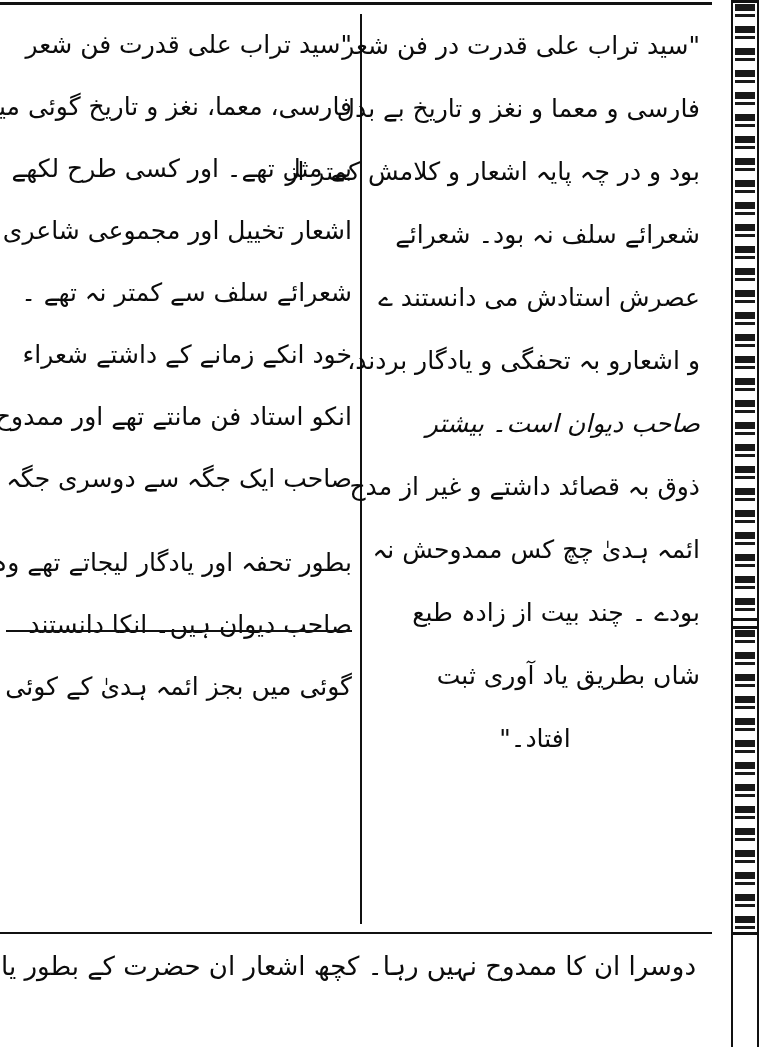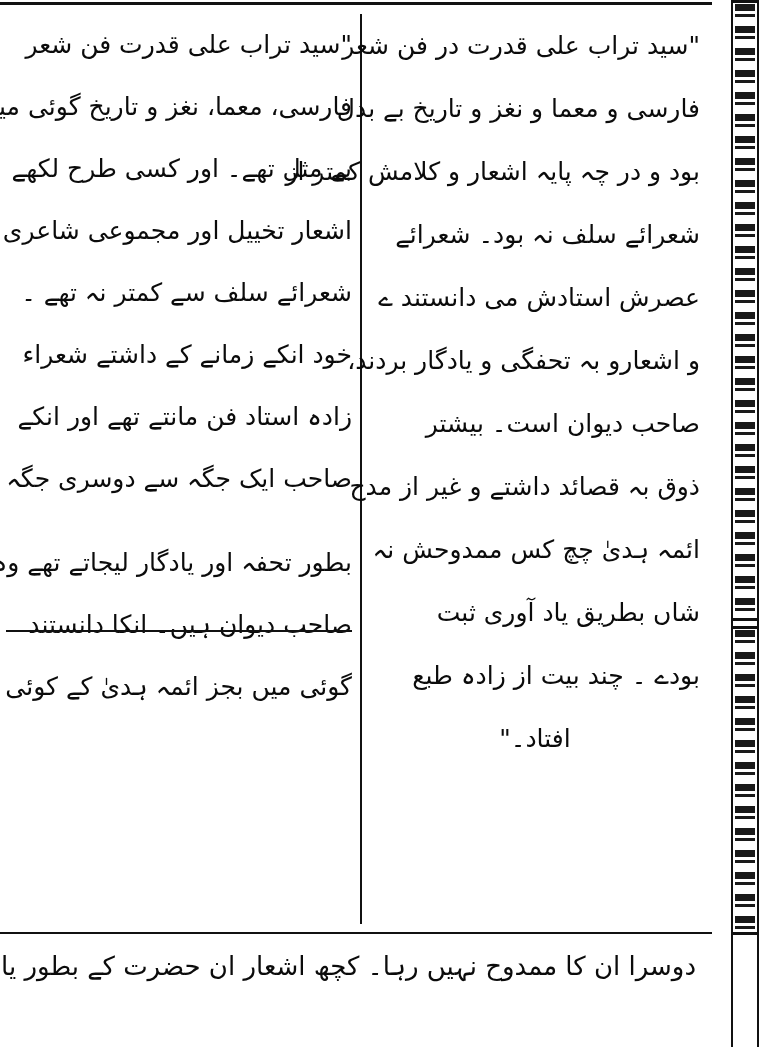--- a/index.html
+++ b/index.html
@@ -95,21 +95,21 @@
   }
   .urdu-line {
     font-family: "DejaVu Sans", sans-serif;
     font-size: 25px;
     line-height: 62px;
     white-space: nowrap;
     letter-spacing: 0.5px;
     font-weight: 500;
   }
   .col-right .urdu-line { line-height: 63px; }
-  .urdu-line.tight { letter-spacing: 0; }
+  .urdu-line.tight { letter-spacing: 0; font-style: italic; }
   .urdu-line.last { text-align: center; }
 
   
   .footer {
     position: absolute;
     left: 0;
     top: 940px;
     width: 712px;
     direction: rtl;
     text-align: right;
@@ -139,40 +139,40 @@
 
   <div class="columns">
 
     <div class="col col-left">
       <div class="urdu-line">"سید تراب علی قدرت فن شعر</div>
       <div class="urdu-line">فارسی، معما، نغز و تاریخ گوئی میں</div>
       <div class="urdu-line">بے مثل تھے۔ اور کسی طرح لکھے</div>
       <div class="urdu-line">اشعار تخییل اور مجموعی شاعری میں</div>
       <div class="urdu-line">شعرائے سلف سے کمتر نہ تھے ۔</div>
       <div class="urdu-line">خود انکے زمانے کے داشتے شعراء</div>
-      <div class="urdu-line">زادہ استاد فن مانتے تھے اور انکے</div>
+      <div class="urdu-line">انکو استاد فن مانتے تھے اور ممدوح</div>
       <div class="urdu-line">صاحب ایک جگہ سے دوسری جگہ</div>
       <div class="divider"></div>
       <div class="urdu-line" style="margin-top:22px">بطور تحفہ اور یادگار لیجاتے تھے وہ</div>
       <div class="urdu-line">صاحب دیوان ہیں۔ انکا دانستند</div>
       <div class="urdu-line">گوئی میں بجز ائمہ ہدیٰ کے کوئی</div>
     </div>
 
     <div class="col col-right">
       <div class="urdu-line">"سید تراب علی قدرت در فن شعر</div>
       <div class="urdu-line">فارسی و معما و نغز و تاریخ بے بدل</div>
       <div class="urdu-line">بود و در چہ پایہ اشعار و کلامش کمتر از</div>
       <div class="urdu-line">شعرائے سلف نہ بود۔ شعرائے</div>
       <div class="urdu-line">عصرش استادش می دانستند ے</div>
       <div class="urdu-line">و اشعارو بہ تحفگی و یادگار بردند،</div>
       <div class="urdu-line tight">صاحب  دیوان  است۔ بیشتر</div>
       <div class="urdu-line">ذوق بہ قصائد داشتے و غیر از مدح</div>
       <div class="urdu-line">ائمہ ہدیٰ چچ کس ممدوحش  نہ</div>
+      <div class="urdu-line">بودے ۔ چند بیت از زادہ طبع</div>
       <div class="urdu-line">شاں بطریق یاد آوری ثبت</div>
-      <div class="urdu-line">بودے ۔ چند بیت از زادہ طبع</div>
       <div class="urdu-line last">افتاد۔"</div>
     </div>
 
   </div>
 
   <div class="footer-rule"></div>
 
   <div class="footer">
     <div class="urdu-line">دوسرا ان کا ممدوح نہیں رہا۔ کچھ اشعار ان حضرت کے بطور یادگار لکھے</div>
   </div>

